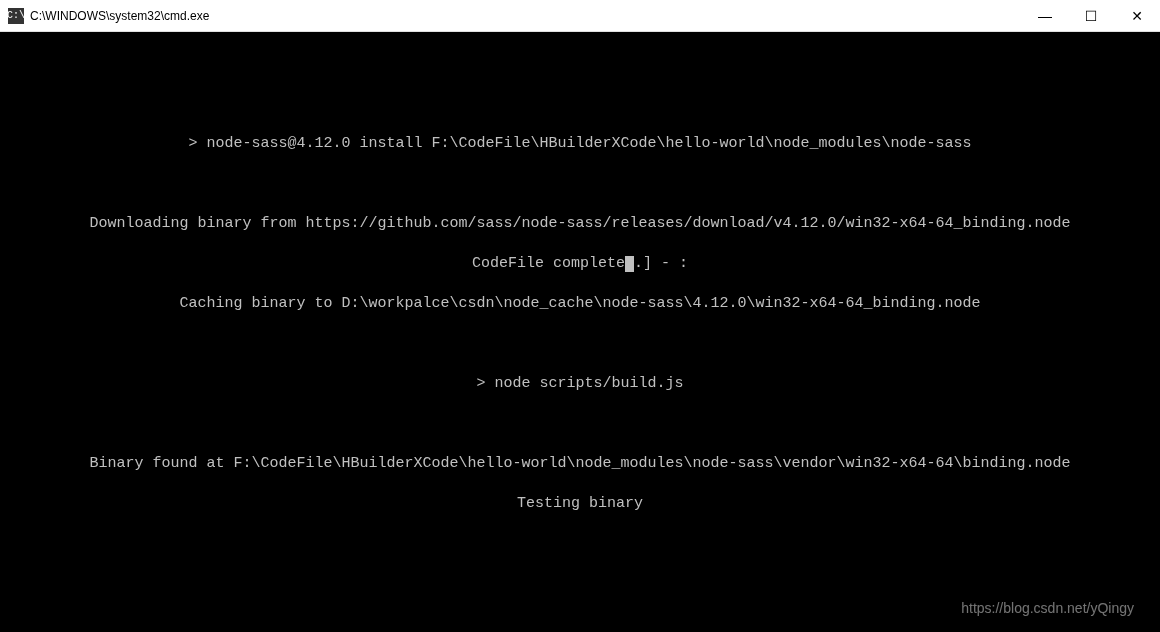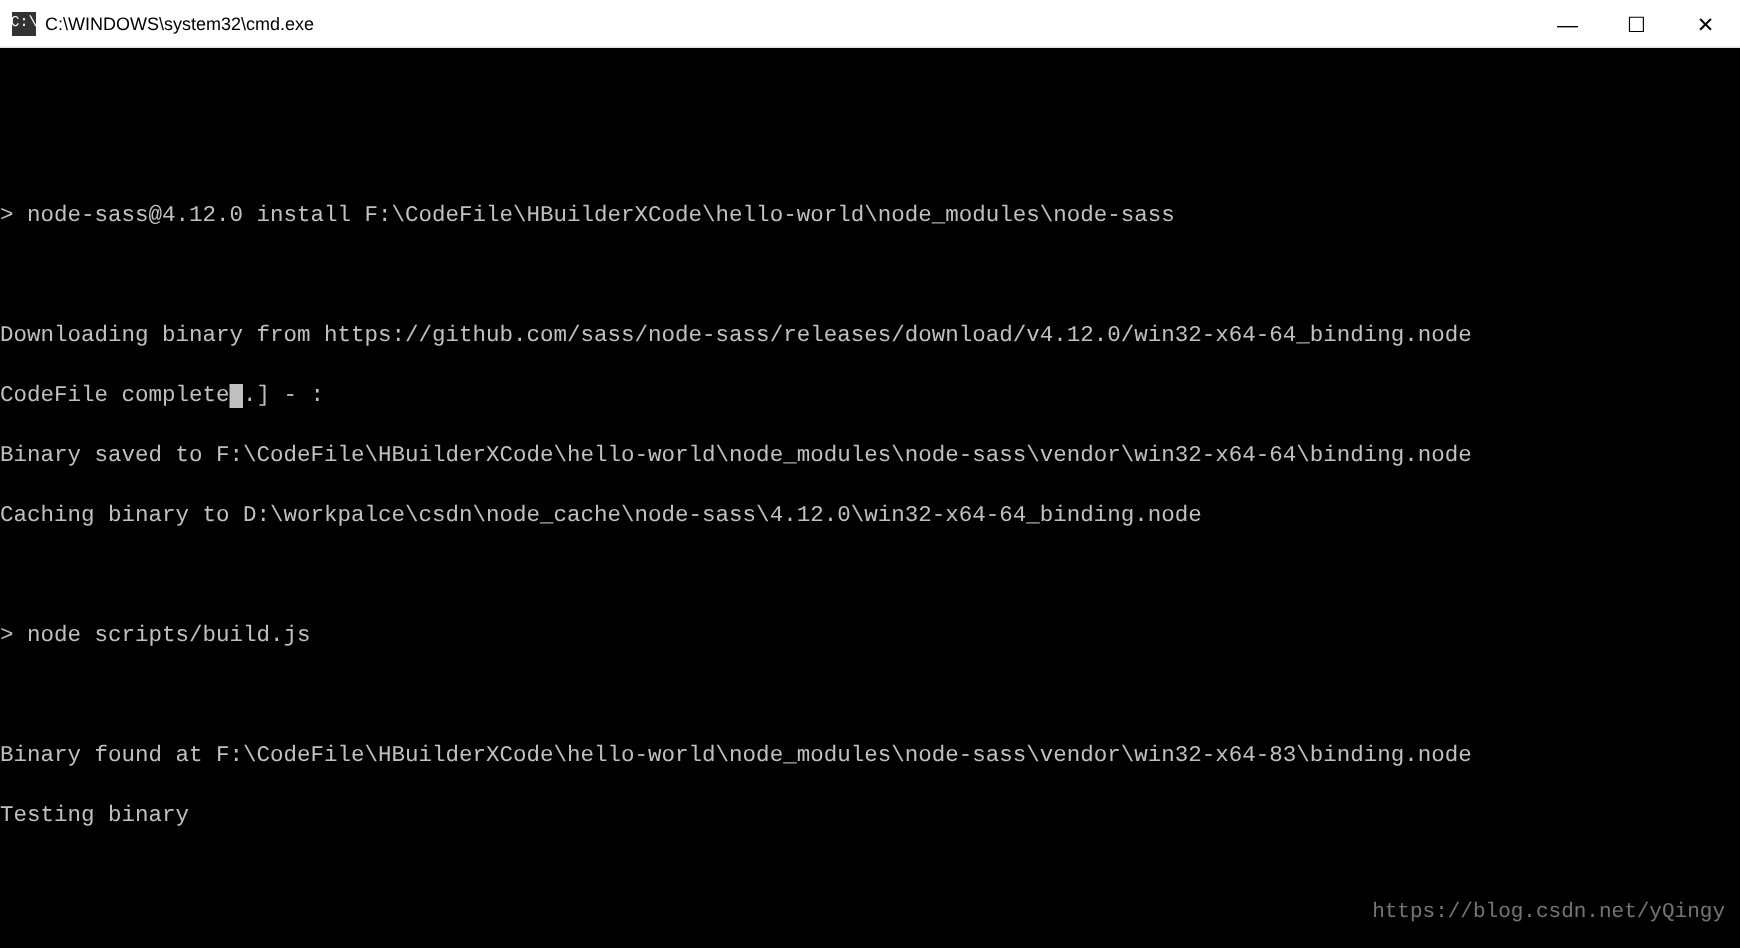--- a/index.html
+++ b/index.html
@@ -54,35 +54,35 @@
       height: calc(100% - 32px);
       background: #000;
       color: #c0c0c0;
       font-size: 15px;
       line-height: 20px;
       padding: 2px 0 0 0;
       white-space: pre;
       position: relative;
       font-family: Consolas, 'SimSun', 'Courier New', monospace;
     }
-    .line { white-space: pre-wrap; }
+    .line { white-space: pre-wrap; text-align: center; }
     .cursor-block {
       display: inline-block;
       width: 9px;
       height: 16px;
       background: #c0c0c0;
       vertical-align: text-bottom;
     }
     .watermark {
       position: absolute;
       bottom: 14px;
-      right: 10px;
+      right: 26px;
       color: rgba(255,255,255,0.45);
       font-size: 14px;
-      font-family: Liberation Mono, monospace;
+      font-family: Liberation Sans, sans-serif;
     }
     .blank { height: 20px; }
   </style>
 </head>
 <body>
 
 <div class="titlebar">
   <span class="titlebar-icon">C:\</span>
   <span class="titlebar-text">C:\WINDOWS\system32\cmd.exe</span>
   <div class="win-controls">
@@ -92,26 +92,25 @@
   </div>
 </div>
 
 <div class="terminal">
 <div class="blank"></div>
 <div class="blank"></div>
 <div class="line">&gt; node-sass@4.12.0 install F:\CodeFile\HBuilderXCode\hello-world\node_modules\node-sass</div>
 <div class="blank"></div>
 <div class="line">Downloading binary from https://github.com/sass/node-sass/releases/download/v4.12.0/win32-x64-64_binding.node</div>
 <div class="line"><span>CodeFile complete</span><span class="cursor-block"></span><span>.] - :</span></div>
-<div class="line">Binary saved to F:\CodeFile\HBuilderXCode\hello-world\node_modules\node-sass\vendor\win32-x64-64\binding.node</div>
 <div class="line">Caching binary to D:\workpalce\csdn\node_cache\node-sass\4.12.0\win32-x64-64_binding.node</div>
 <div class="blank"></div>
 <div class="line">&gt; node scripts/build.js</div>
 <div class="blank"></div>
-<div class="line">Binary found at F:\CodeFile\HBuilderXCode\hello-world\node_modules\node-sass\vendor\win32-x64-83\binding.node</div>
+<div class="line">Binary found at F:\CodeFile\HBuilderXCode\hello-world\node_modules\node-sass\vendor\win32-x64-64\binding.node</div>
 <div class="line">Testing binary</div>
 
 
 
 
 
 
 
 
 

